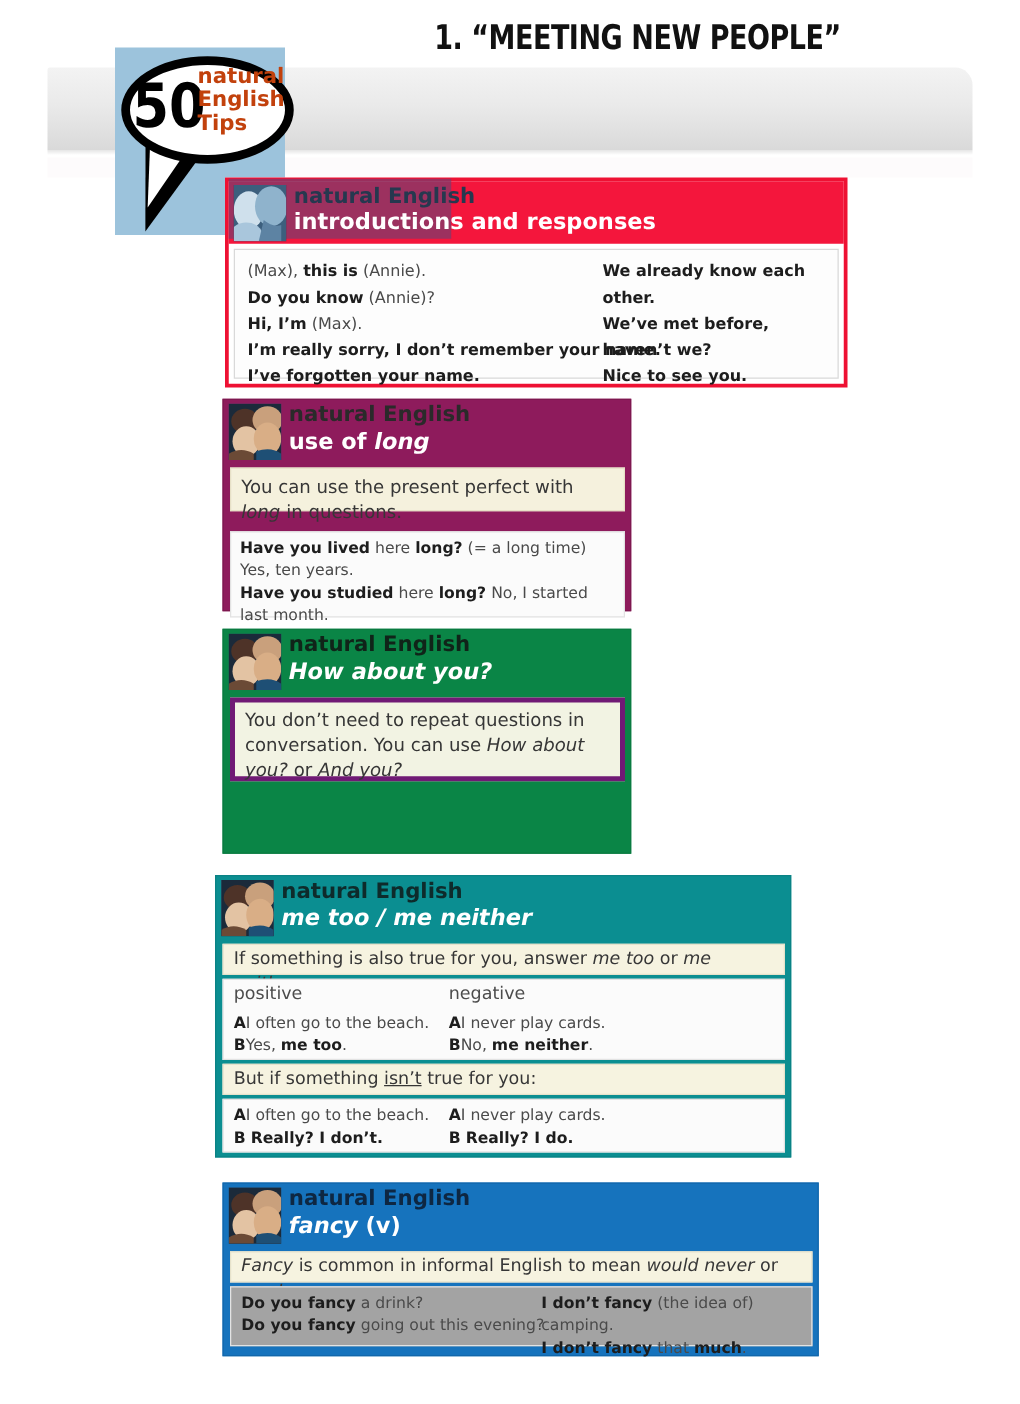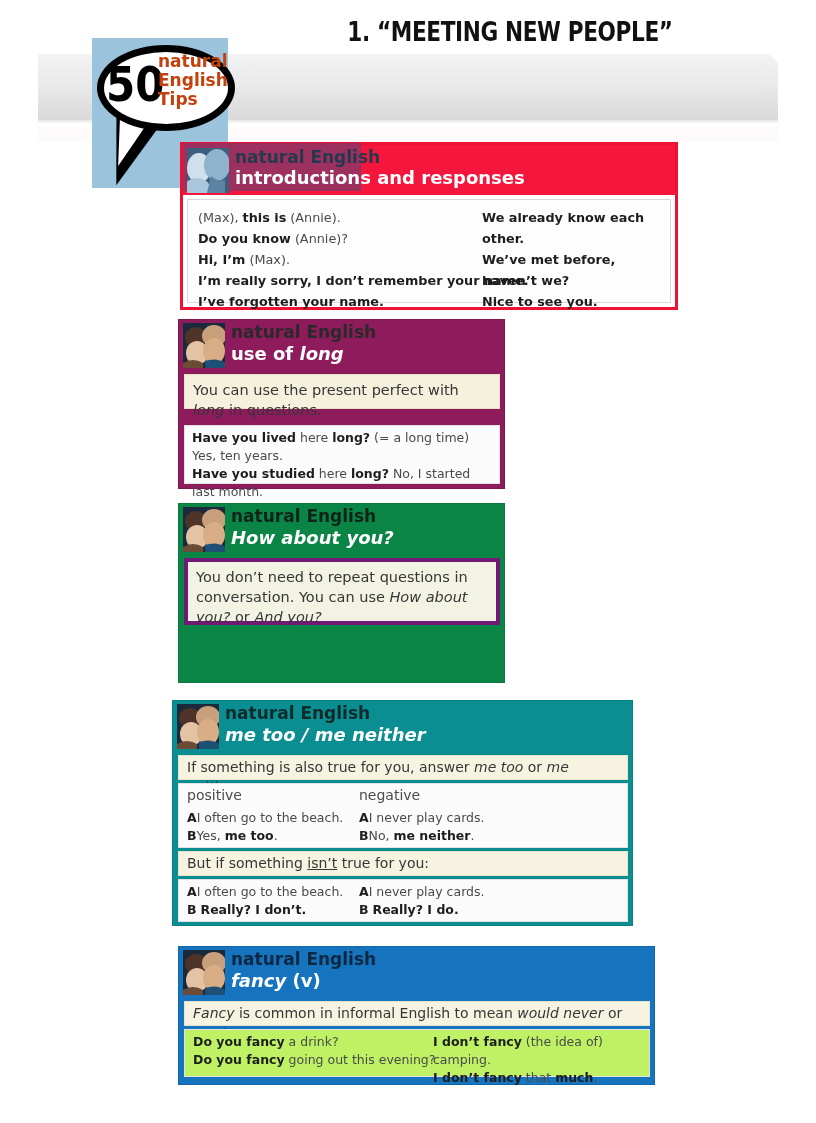--- a/index.html
+++ b/index.html
@@ -225,21 +225,21 @@
     background: #8e1b5c;
     border: 1px solid #7d184f;
   }
   #box-long .ne-head { height: 52px; }
   #box-long .ne-kicker { color: #2a2a2a; }
   #box-long .p1 {
     position: absolute; left: 5px; top: 54px; width: 316px; height: 35px;
     background: #f5f1dd; border: 1px solid #e6e0c6;
   }
   #box-long .p2 {
-    position: absolute; left: 5px; top: 105px; width: 316px; height: 59px;
+    position: absolute; left: 5px; top: 105px; width: 316px; height: 69px;
     background: #fbfbfb; border: 1px solid #e2e2e2;
   }
 
   
   #box-how {
     left: 178px; top: 503px; width: 327px; height: 180px;
     background: #0a8546;
     border: 1px solid #0a7a40;
   }
   #box-how .ne-kicker { color: #102419; }
@@ -287,21 +287,21 @@
     background: #1673bd;
     border: 1px solid #1267ab;
   }
   #box-fancy .ne-kicker { color: #0e2742; }
   #box-fancy .p1 {
     position: absolute; left: 5px; top: 54px; width: 466px; height: 25px;
     background: #f6f3e0; border: 1px solid #e6e2cb;
   }
   #box-fancy .p2 {
     position: absolute; left: 5px; top: 82px; width: 466px; height: 48px;
-    background: #bef264; border: 1px solid #e3e3e3;
+    background: #a3a3a3; border: 1px solid #e3e3e3;
   }
 
   .u { text-decoration: underline; }
   .cell { position: absolute; }
 </style>
 </head>
 <body>
 
 <div class="page-header"></div>
 <div class="header-shadow"></div>

